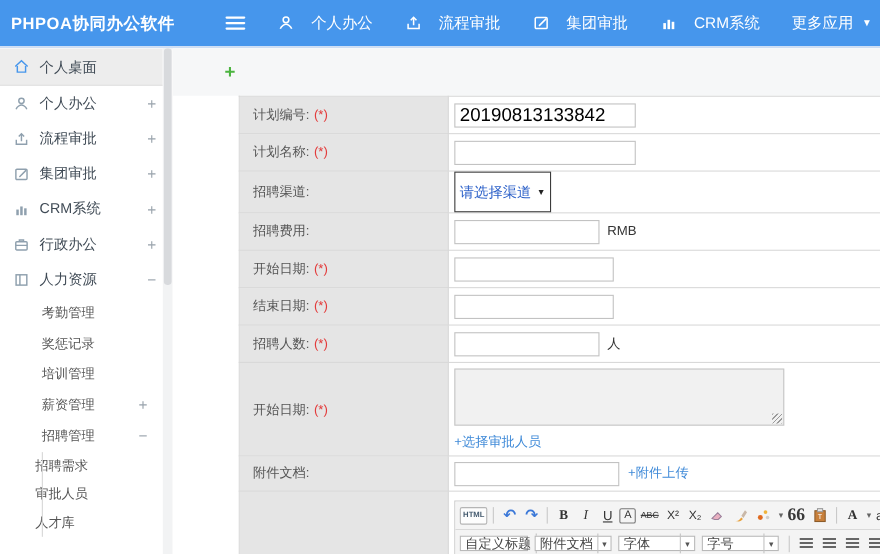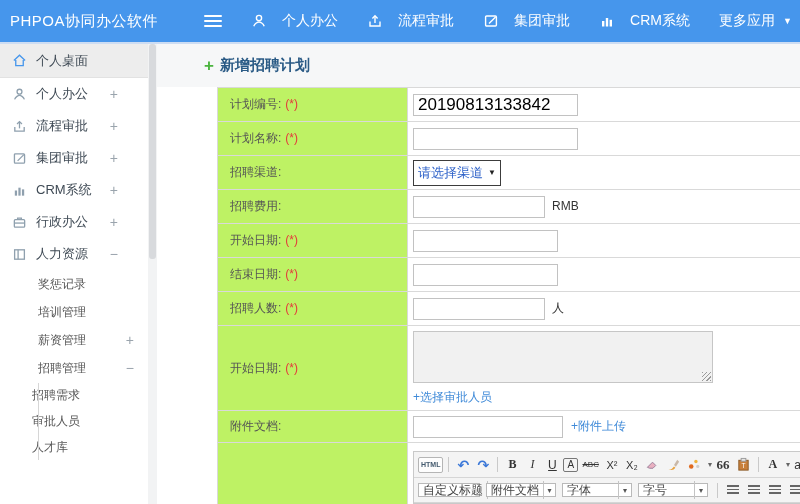--- a/index.html
+++ b/index.html
@@ -3,32 +3,32 @@
 <meta charset="utf-8">
 <style>
   * { margin:0; padding:0; box-sizing:border-box; }
   html,body { width:800px; height:504px; overflow:hidden; background:#fff;
     font-family:"Liberation Sans","DejaVu Sans",sans-serif; }
   .screen { position:relative; width:800px; height:504px; overflow:hidden; background:#fff; }
 
   
   .topnav { position:absolute; top:0; left:0; width:800px; height:42px; background:#4696ec;
     display:flex; align-items:center; color:#fff; }
-  .brand { font-size:15px; font-weight:normal; margin-left:10px; letter-spacing:.5px; white-space:nowrap; }
+  .brand { font-size:15px; font-weight:bold; margin-left:10px; letter-spacing:.5px; white-space:nowrap; }
   .hamburger { margin-left:46px; width:18px; display:flex; flex-direction:column; gap:3px; cursor:pointer; }
   .hamburger i { display:block; height:2px; background:#fff; border-radius:1px; }
   .nav-item { display:flex; align-items:center; gap:6px; margin-left:29px; font-size:14px; cursor:pointer; white-space:nowrap; }
   .nav-item svg { display:block; }
   .caret-w { font-size:9px; margin-left:2px; }
 
   .accent { position:absolute; top:42px; left:0; width:800px; height:2px; background:#cdddf3; }
 
   
   .sidebar { position:absolute; top:44px; left:0; width:148px; height:460px; background:#fff; overflow:hidden; }
-  .side-item { height:32px; display:flex; align-items:center; padding:0 30px 0 12px;
+  .side-item { height:32px; display:flex; align-items:center; padding:0 6px 0 12px;
     font-size:13px; color:#3f4a55; cursor:pointer; }
   .side-item.active { background:#ededed; height:34px; border-bottom:1px solid #e2e2e2; }
   .sicon { color:#8fa0ae; margin-right:9px; display:flex; }
   .side-item.active .sicon { color:#4696ec; }
   .exp { margin-left:auto; color:#9aa4ad; font-size:14px; font-weight:normal; }
   .sub-item { height:28px; display:flex; align-items:center; padding:0 14px 0 38px; font-size:12px; color:#555; cursor:pointer; }
   .nested-wrap { position:relative; }
   .nested-wrap:before { content:""; position:absolute; left:38px; top:1px; bottom:0; border-left:1px solid #d6d6d6; }
   .nested-item { height:26px; display:flex; align-items:center; padding-left:32px; font-size:12px; color:#555; cursor:pointer; }
 
@@ -37,33 +37,33 @@
 
   
   .main { position:absolute; top:44px; left:157px; width:643px; height:460px; background:#fff; overflow:hidden; }
   .title-band { height:43px; background:#f6f7f8; display:flex; align-items:center; padding-left:47px; gap:6px; }
   .plus { color:#4bb43f; font-weight:bold; font-size:17px; line-height:1; }
   .page-title { font-size:15px; font-weight:bold; color:#2a5a85; }
 
   table.form { position:absolute; left:60px; top:43px; width:700px; border-collapse:collapse;
     table-layout:fixed; font-size:12px; color:#555; background:#fff; }
   table.form td { border:1px solid #d9d9d9; vertical-align:middle; }
-  td.lbl { width:190px; background:#bef264; padding-left:12px; }
+  td.lbl { width:190px; background:#e5e5e5; padding-left:12px; }
   td.val { padding-left:5px; }
   tr.h34 { height:34px; } tr.h78 { height:78px; } tr.h32 { height:32px; }
   tr.hEd { height:120px; } tr.hEd td { vertical-align:top; }
   .req { color:#e33b3b; margin-left:4px; }
 
   input.txt { height:22px; border:1px solid #c2c2c2; padding:0 4px; font-size:17px;
     font-family:inherit; background:#fff; vertical-align:middle; }
   .w165{width:165px} .w145{width:145px} .w132{width:132px} .w150{width:150px}
   .suffix { margin-left:7px; color:#333; font-size:12px; }
 
   .selectbox { display:inline-flex; align-items:center; border:1px solid #3c3c3c; background:#fff;
-    height:26px; padding:0 4px; color:#2a5fc8; font-size:13px; cursor:pointer; }
+    height:37px; padding:0 4px; color:#2a5fc8; font-size:13px; cursor:pointer; }
   .selectbox .arr { font-size:8px; color:#222; margin-left:5px; }
 
   .ta-wrap { position:relative; display:inline-block; margin-top:5px; }
   textarea.app { width:300px; height:52px; background:#f1f1f1; border:1px solid #c6c6c6;
     resize:none; display:block; }
   .rhandle { position:absolute; right:2px; bottom:2px; width:9px; height:9px;
     background:repeating-linear-gradient(135deg,#9a9a9a 0 1px,transparent 1px 3px); }
   a.link { color:#3f8ad8; font-size:12px; text-decoration:none; cursor:pointer; }
   .link-row { display:block; margin:3px 0 4px 0; }
   .inline-link { margin-left:8px; }
@@ -76,21 +76,21 @@
     font-size:12px; color:#333; cursor:pointer; padding:0 2px; border-radius:2px; }
   .htmlb { border:1px solid #b5b5b5; background:#fdfdfd; font-size:7px; font-weight:bold; color:#445a6e; height:16px; }
   .sep { width:1px; height:15px; background:#c9c9c9; margin:0 3px; flex:none; }
   .ub { color:#3b78d8; font-weight:bold; font-size:14px; }
   .bold-b { font-family:"Liberation Serif","DejaVu Serif",serif; font-weight:bold; }
   .ital { font-family:"Liberation Serif","DejaVu Serif",serif; font-style:italic; }
   .und { text-decoration:underline; }
   .boxA { border:1px solid #777; font-size:10px; height:14px; min-width:15px; padding:0 1px; }
   .strike { font-size:8px; text-decoration:line-through; letter-spacing:0; }
   .supsub { font-size:11px; }
-  .quote { font-family:"Liberation Serif","DejaVu Serif",serif; font-weight:bold; color:#3a3a3a; font-size:13px; }
+  .quote { font-family:"Liberation Serif","DejaVu Serif",serif; font-weight:bold; color:#3a3a3a; font-size:16px; }
   .caret { font-size:8px; color:#666; margin-left:2px; }
   .tsel { display:inline-flex; align-items:center; justify-content:space-between; border:1px solid #b9b9b9;
     background:#fff; height:14px; font-size:12px; color:#444; padding-left:4px; margin-right:4px; cursor:pointer; flex:none; }
   .tsel .sarr { border-left:1px solid #c4c4c4; height:18px; width:13px; display:flex; align-items:center;
     justify-content:center; font-size:8px; color:#555; margin-left:4px; }
   .ws62{width:62px} .ws70{width:70px}
   .alignb { width:19px; height:18px; display:inline-flex; align-items:center; justify-content:center; cursor:pointer; }
   .bars { width:12px; height:10px;
     background:repeating-linear-gradient(to bottom,#666 0 1.6px,transparent 1.6px 3.6px); }
 </style>
@@ -233,20 +233,23 @@
         <svg width="15" height="15" viewBox="0 0 16 16" fill="none" stroke="currentColor" stroke-width="1.4">
           <rect x="2.8" y="3" width="10.4" height="10"></rect>
             <path d="M6.5 3v10"></path>
           </svg>
       </span>
       <span>人力资源</span>
       <span class="exp">−</span>
     </div>
 
     <div class="sub-item">
+      <span>考勤管理</span>
+    </div>
+    <div class="sub-item">
       <span>奖惩记录</span>
     </div>
     <div class="sub-item">
       <span>培训管理</span>
     </div>
     <div class="sub-item">
       <span>薪资管理</span>
       <span class="exp">+</span>
     </div>
     <div class="sub-item">
@@ -268,21 +271,20 @@
   </div>
 
   <div class="scrolltrack">
     <div class="scrollthumb"></div>
   </div>
 
   <div class="main">
 
     <div class="title-band">
       <span class="plus">+</span>
-      <span class="page-title">新增招聘计划</span>
     </div>
 
     <table class="form">
       <tbody>
           <tr class="h34">
         <td class="lbl">
           <span>计划编号:</span><span class="req">(*)</span>
         </td>
         <td class="val">
           <input class="txt w165" type="text" value="20190813133842" style="">

